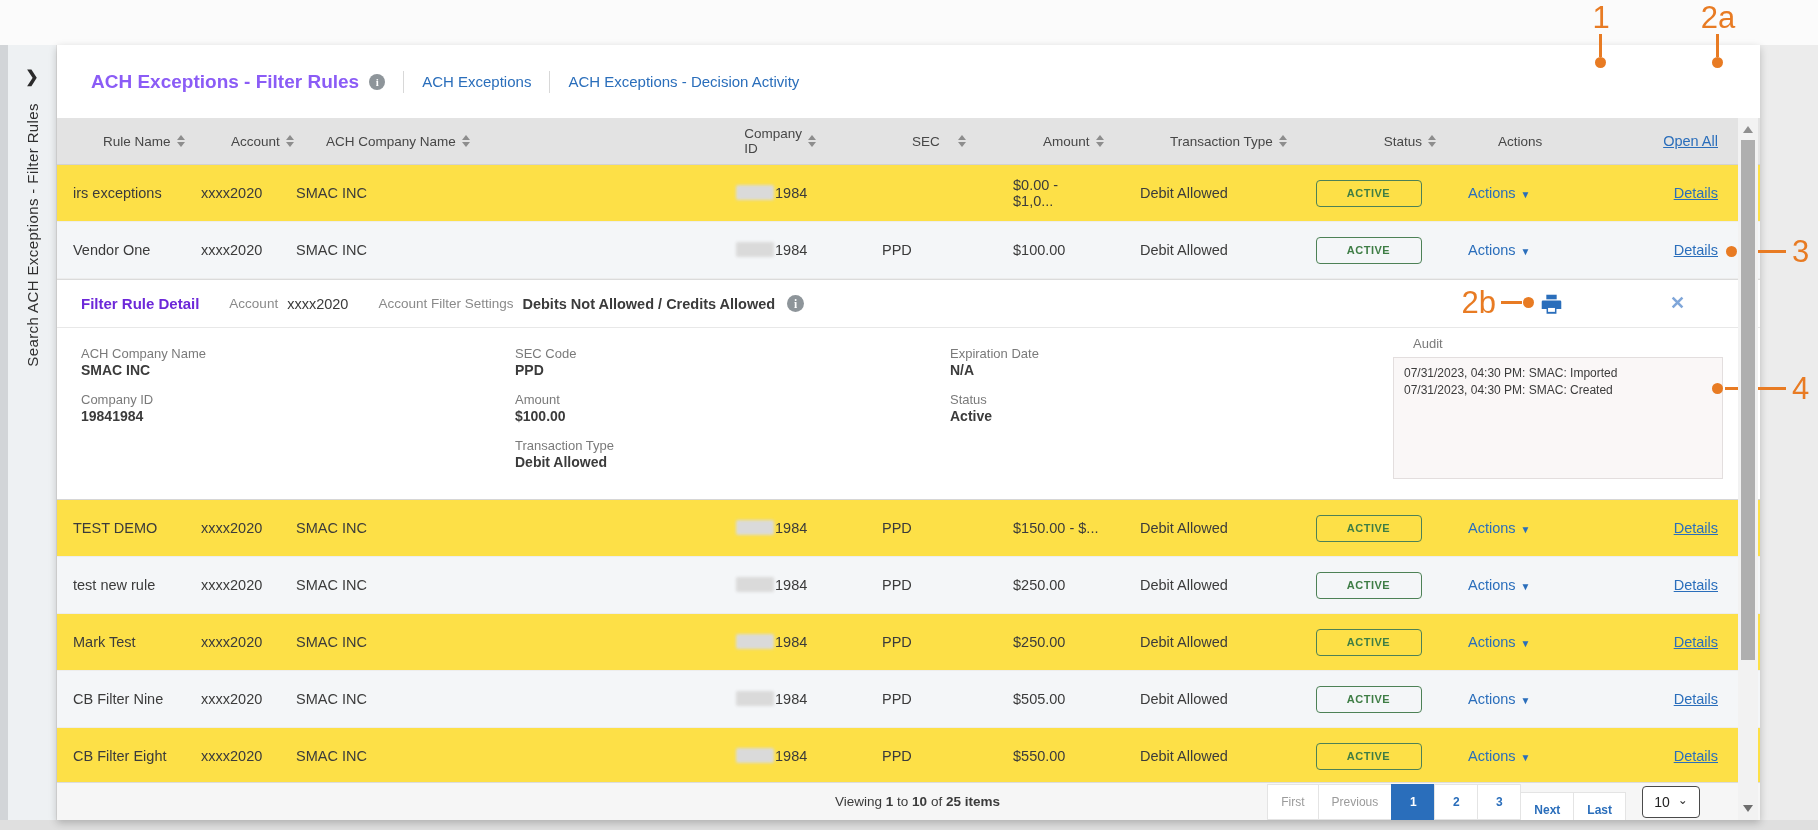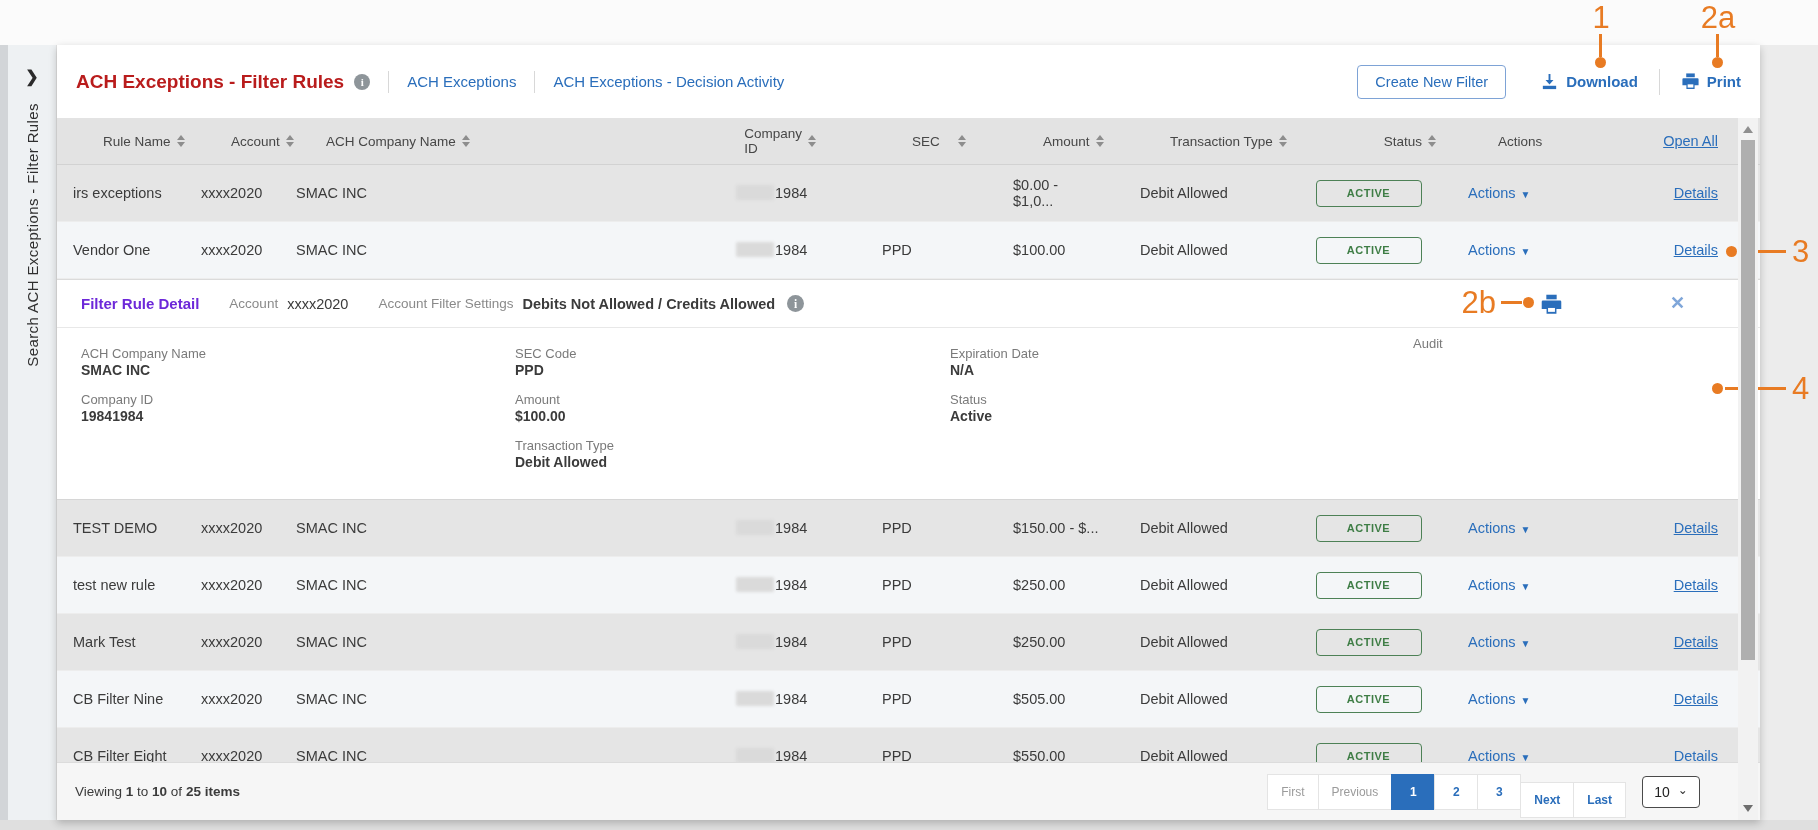--- a/index.html
+++ b/index.html
@@ -14,21 +14,21 @@
   .side-rail { position:absolute; left:8px; top:45px; width:49px; height:775px; background:#EEF1F3; border-right:1px solid #E2E2E2; }
   .side-rail .chev { display:block; text-align:center; margin-top:22px; font-size:16px; font-weight:700; color:#2B2B2B; cursor:pointer; }
   .rail-label { position:absolute; top:58px; left:0; width:49px; display:flex; justify-content:center; }
   .rail-label span { writing-mode:vertical-rl; transform:rotate(180deg); font-size:15px; letter-spacing:.4px; color:#2F2F2F; white-space:nowrap; }
 
   
   .panel { position:absolute; left:57px; top:45px; width:1703px; height:775px; background:#fff; box-shadow:0 3px 8px rgba(0,0,0,.22); overflow:hidden; }
 
   
   .titlebar { position:relative; height:73px; display:flex; align-items:center; background:#fff; }
-  .page-title { font-size:19px; font-weight:700; color:#b91c1c; margin-left:19px; }
+  .page-title { font-size:19px; font-weight:700; color:#8b5cf6; margin-left:34px; }
   .info-i { display:inline-flex; align-items:center; justify-content:center; width:16px; height:16px; border-radius:50%; background:#8E959A; color:#fff; font-family:"Liberation Serif", serif; font-size:11px; font-weight:700; margin-left:10px; cursor:pointer; }
   .vsep { width:1px; height:22px; background:#D8D8D8; margin:0 18px; }
   .tab { font-size:15px; color:#2A6EBB; font-weight:500; cursor:pointer; }
   .tb-right { position:absolute; right:19px; top:0; height:73px; display:flex; align-items:center; }
   .btn-outline { border:1px solid #7EA3D6; border-radius:4px; background:#fff; color:#2A6EBB; font-size:14.5px; font-weight:500; padding:8px 17px; cursor:pointer; font-family:inherit; }
   .tool-link { display:flex; align-items:center; gap:7px; color:#2A6EBB; font-size:15px; font-weight:700; cursor:pointer; }
   .tb-right .gap { width:34px; }
   .tb-right .vsep2 { width:1px; height:26px; background:#D8D8D8; margin:0 21px; }
 
   
@@ -37,21 +37,21 @@
   .hcell { display:flex; align-items:center; cursor:pointer;margin-left:30px; }
   .hcell.r { justify-content:flex-end; }
   .pad-sec { padding-left:66px;gap:12px; } .pad-amt { padding-left:62px; } .pad-typ { padding-left:39px; } .pad-act { padding-left:32px; }
   .sort { display:inline-flex; flex-direction:column; margin-left:6px; }
   .sort i { width:0; height:0; border-left:4px solid transparent; border-right:4px solid transparent; }
   .sort .up { border-bottom:5px solid #8D8D8D; margin-bottom:2px; }
   .sort .dn { border-top:5px solid #8D8D8D; }
   .openall { text-align:right; }
   .ulink { color:#2A6EBB; text-decoration:underline; font-size:14.5px; cursor:pointer; }
 
-  .trow { height:57px; font-size:14.5px; color:#3B3B3B; border-bottom:1px solid #EDEDED; background:#e5e5e5; }
+  .trow { height:57px; font-size:14.5px; color:#3B3B3B; border-bottom:1px solid #EDEDED; background:#fde047; }
   .trow.alt { background:#F4F6F8; }
   .cid { text-align:left; white-space:nowrap; }
   .redact { display:inline-block; width:38px; height:15px; background:#DADADA; border-radius:2px; filter:blur(1.5px); vertical-align:-2px; margin-right:1px; }
   .badge { display:inline-block; width:106px; height:27px; line-height:24px; border:1.5px solid #4D8156; border-radius:4px; text-align:center; color:#3E7D45; font-size:11px; font-weight:700; letter-spacing:.5px; background:transparent; }
   .st { text-align:center; }
   .actions-link { color:#2A6EBB; font-size:14.5px; cursor:pointer; white-space:nowrap; }
   .caret { font-size:10px; margin-left:5px; color:#2A6EBB; }
   .det { text-align:right; }
 
   
@@ -69,21 +69,21 @@
   .dcol.c1 { left:24px; } .dcol.c2 { left:458px; } .dcol.c3 { left:893px; }
   .dfield { margin-bottom:13px; }
   .dlab { font-size:13px; color:#7A7A7A; line-height:16px; }
   .dval { font-size:14px; color:#3B3B3B; font-weight:700; line-height:17px; }
   .audit-wrap { position:absolute; left:1336px; top:8px; width:264px; }
   .audit-label { font-size:13px; color:#7A7A7A; padding-left:20px; margin-bottom:6px; }
   .audit-box { width:330px; height:122px; background:#FAF7F7; border:1px solid #E3DEDE; padding:7px 10px; overflow:hidden; }
   .audit-box div { font-size:12px; color:#3B3B3B; line-height:16.5px; white-space:nowrap; }
 
   
-  .pfooter { position:absolute; left:0; bottom:0; width:1703px; height:58px; background:#F6F6F6; border-top:1px solid #DCDCDC; display:flex; align-items:center; z-index:5; }
+  .pfooter { position:absolute; left:0; bottom:0; width:1703px; height:38px; background:#F6F6F6; border-top:1px solid #DCDCDC; display:flex; align-items:center; z-index:5;justify-content:center; }
   .viewing { margin-left:18px; font-size:13.5px; color:#3B3B3B; }
   .viewing b { font-weight:700; }
   .pager { position:absolute; right:60px; display:flex; align-items:center; }
   .pg { height:36px; min-width:44px; padding:0 13px; background:#fff; border:1px solid #E4E4E4; margin-left:-1px; display:flex; align-items:center; justify-content:center; font-size:12px; cursor:pointer; }
   .pg.mut { color:#9B9B9B; }
   .pg.num { color:#2A6EBB; font-weight:700; }
   .pg.cur { background:#2A6EBB; border-color:#2A6EBB; color:#fff; font-weight:700; }
   .pg.nav { color:#2A6EBB; font-weight:700;margin-top:16px; }
   .size-sel { margin-left:16px; width:58px; height:32px; border:1.5px solid #4A4A4A; border-radius:4px; background:#fff; display:flex; align-items:center; justify-content:center; gap:8px; font-size:14px; color:#222; cursor:pointer; }
   .size-sel .sc { font-size:12px; color:#333; margin-top:-4px; }
@@ -120,40 +120,20 @@
 <div class="panel">
 
   <div class="titlebar">
     <span class="page-title">ACH Exceptions - Filter Rules</span>
     <span class="info-i">i</span>
     <span class="vsep"></span>
     <span class="tab">ACH Exceptions</span>
     <span class="vsep"></span>
     <span class="tab">ACH Exceptions - Decision Activity</span>
 
-    <div class="tb-right">
-      <button class="btn-outline">Create New Filter</button>
-      <span class="gap"></span>
-      <span class="tool-link">
-        <svg class="bi" width="19" height="19" viewBox="0 0 20 20">
-            <path d="M9 2h2v6.5h3.2L10 13.2 5.8 8.5H9z"></path>
-            <path d="M3 14.5h14V18H3z"></path>
-          </svg>
-        <span>Download</span>
-      </span>
-      <span class="vsep2"></span>
-      <span class="tool-link">
-        <svg class="bi" width="19" height="19" viewBox="0 0 20 20">
-            <path d="M5.5 1.5h9v4h-9z"></path>
-            <path d="M2.5 6.5h15a1 1 0 0 1 1 1V14h-4.2v4H5.7v-4H1.5V7.5a1 1 0 0 1 1-1z"></path>
-            <rect x="7" y="13" width="6" height="3.4" fill="#fff"></rect>
-          </svg>
-        <span>Print</span>
-      </span>
-    </div>
   </div>
 
   <div class="thead grid-cols">
     <div class="hcell">
         <span>Rule Name</span>
         <span class="sort">
           <i class="up"></i>
           <i class="dn"></i>
         </span>
       </div>
@@ -286,20 +266,24 @@
             <div class="dlab">Expiration Date</div>
             <div class="dval">N/A</div>
           </div>
         <div class="dfield">
             <div class="dlab">Status</div>
             <div class="dval">Active</div>
           </div>
       </div>
       <div class="audit-wrap">
         <div class="audit-label">Audit</div>
+        <div class="audit-box">
+          <div>07/31/2023, 04:30 PM: SMAC: Imported</div>
+          <div>07/31/2023, 04:30 PM: SMAC: Created</div>
+        </div>
       </div>
     </div>
   </div>
 
   <div>
       <div class="trow grid-cols">
     <div>TEST DEMO</div>
     <div>xxxx2020</div>
     <div>SMAC INC</div>
     <div class="cid"><span class="redact"></span><span>1984</span></div>

